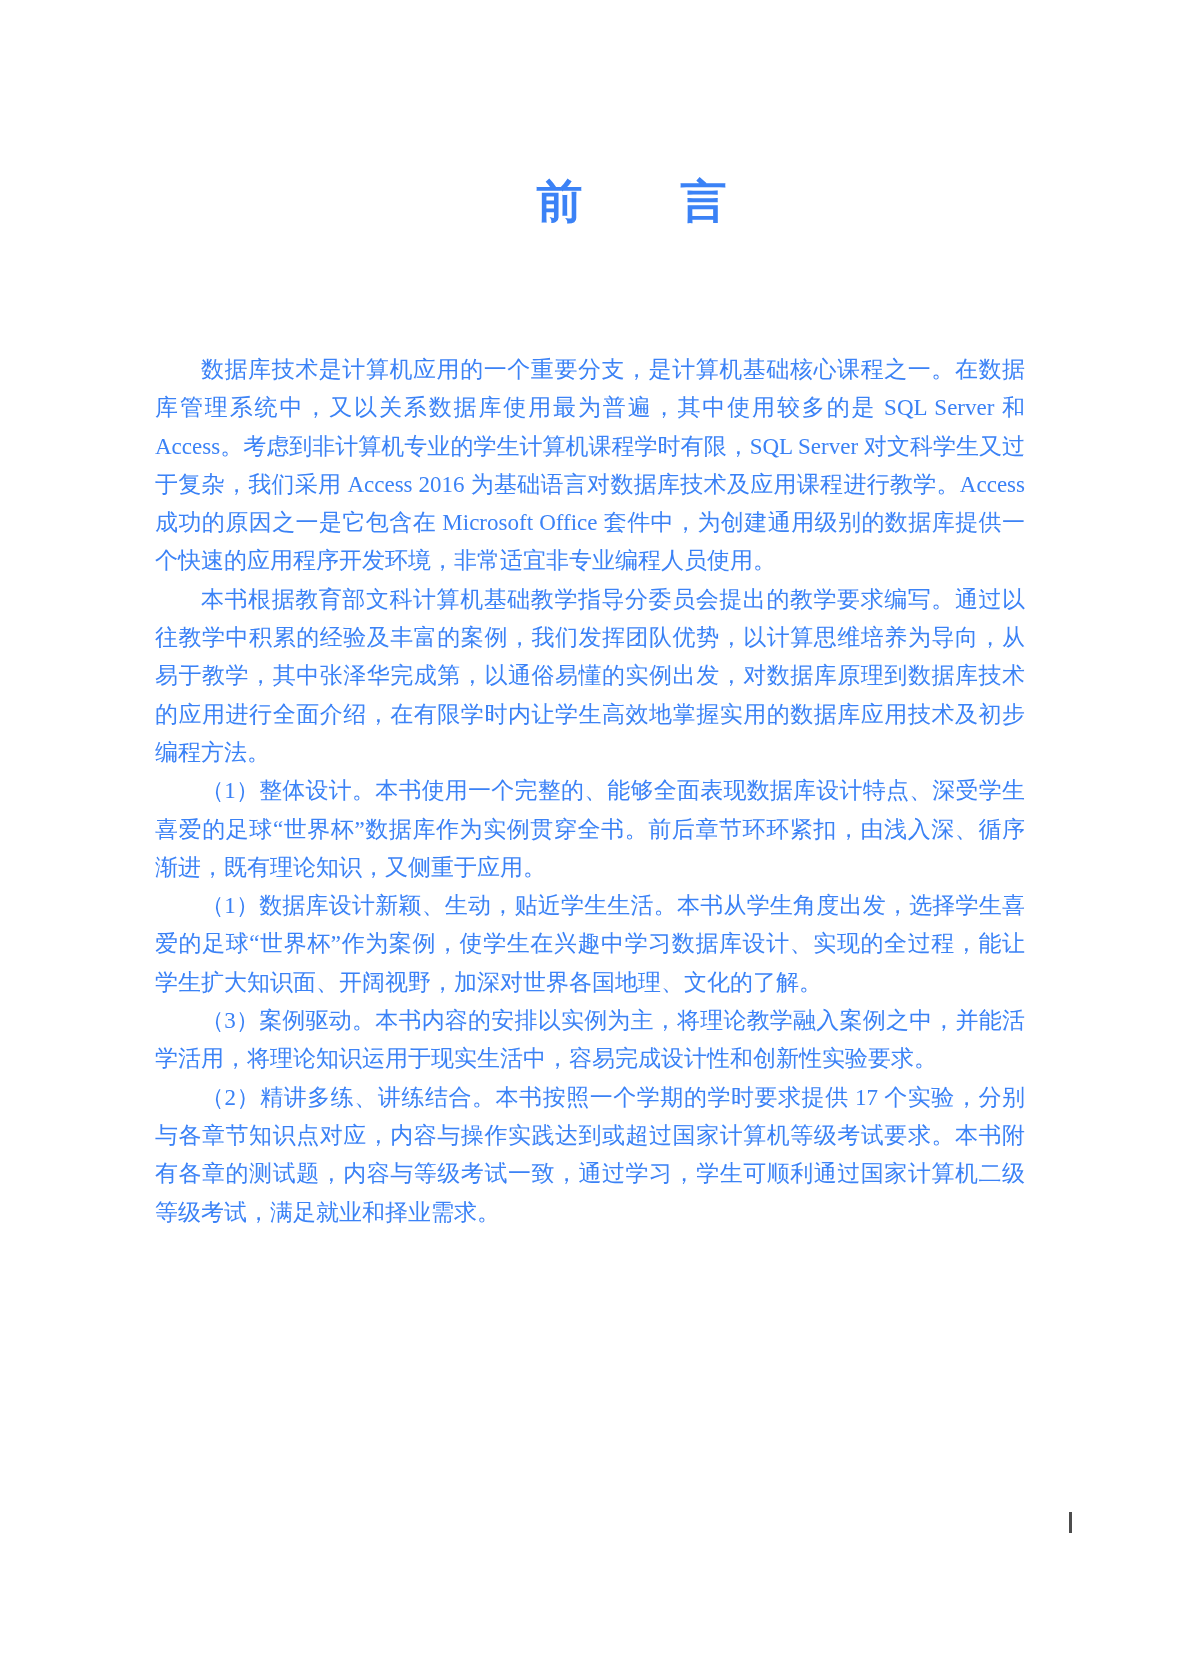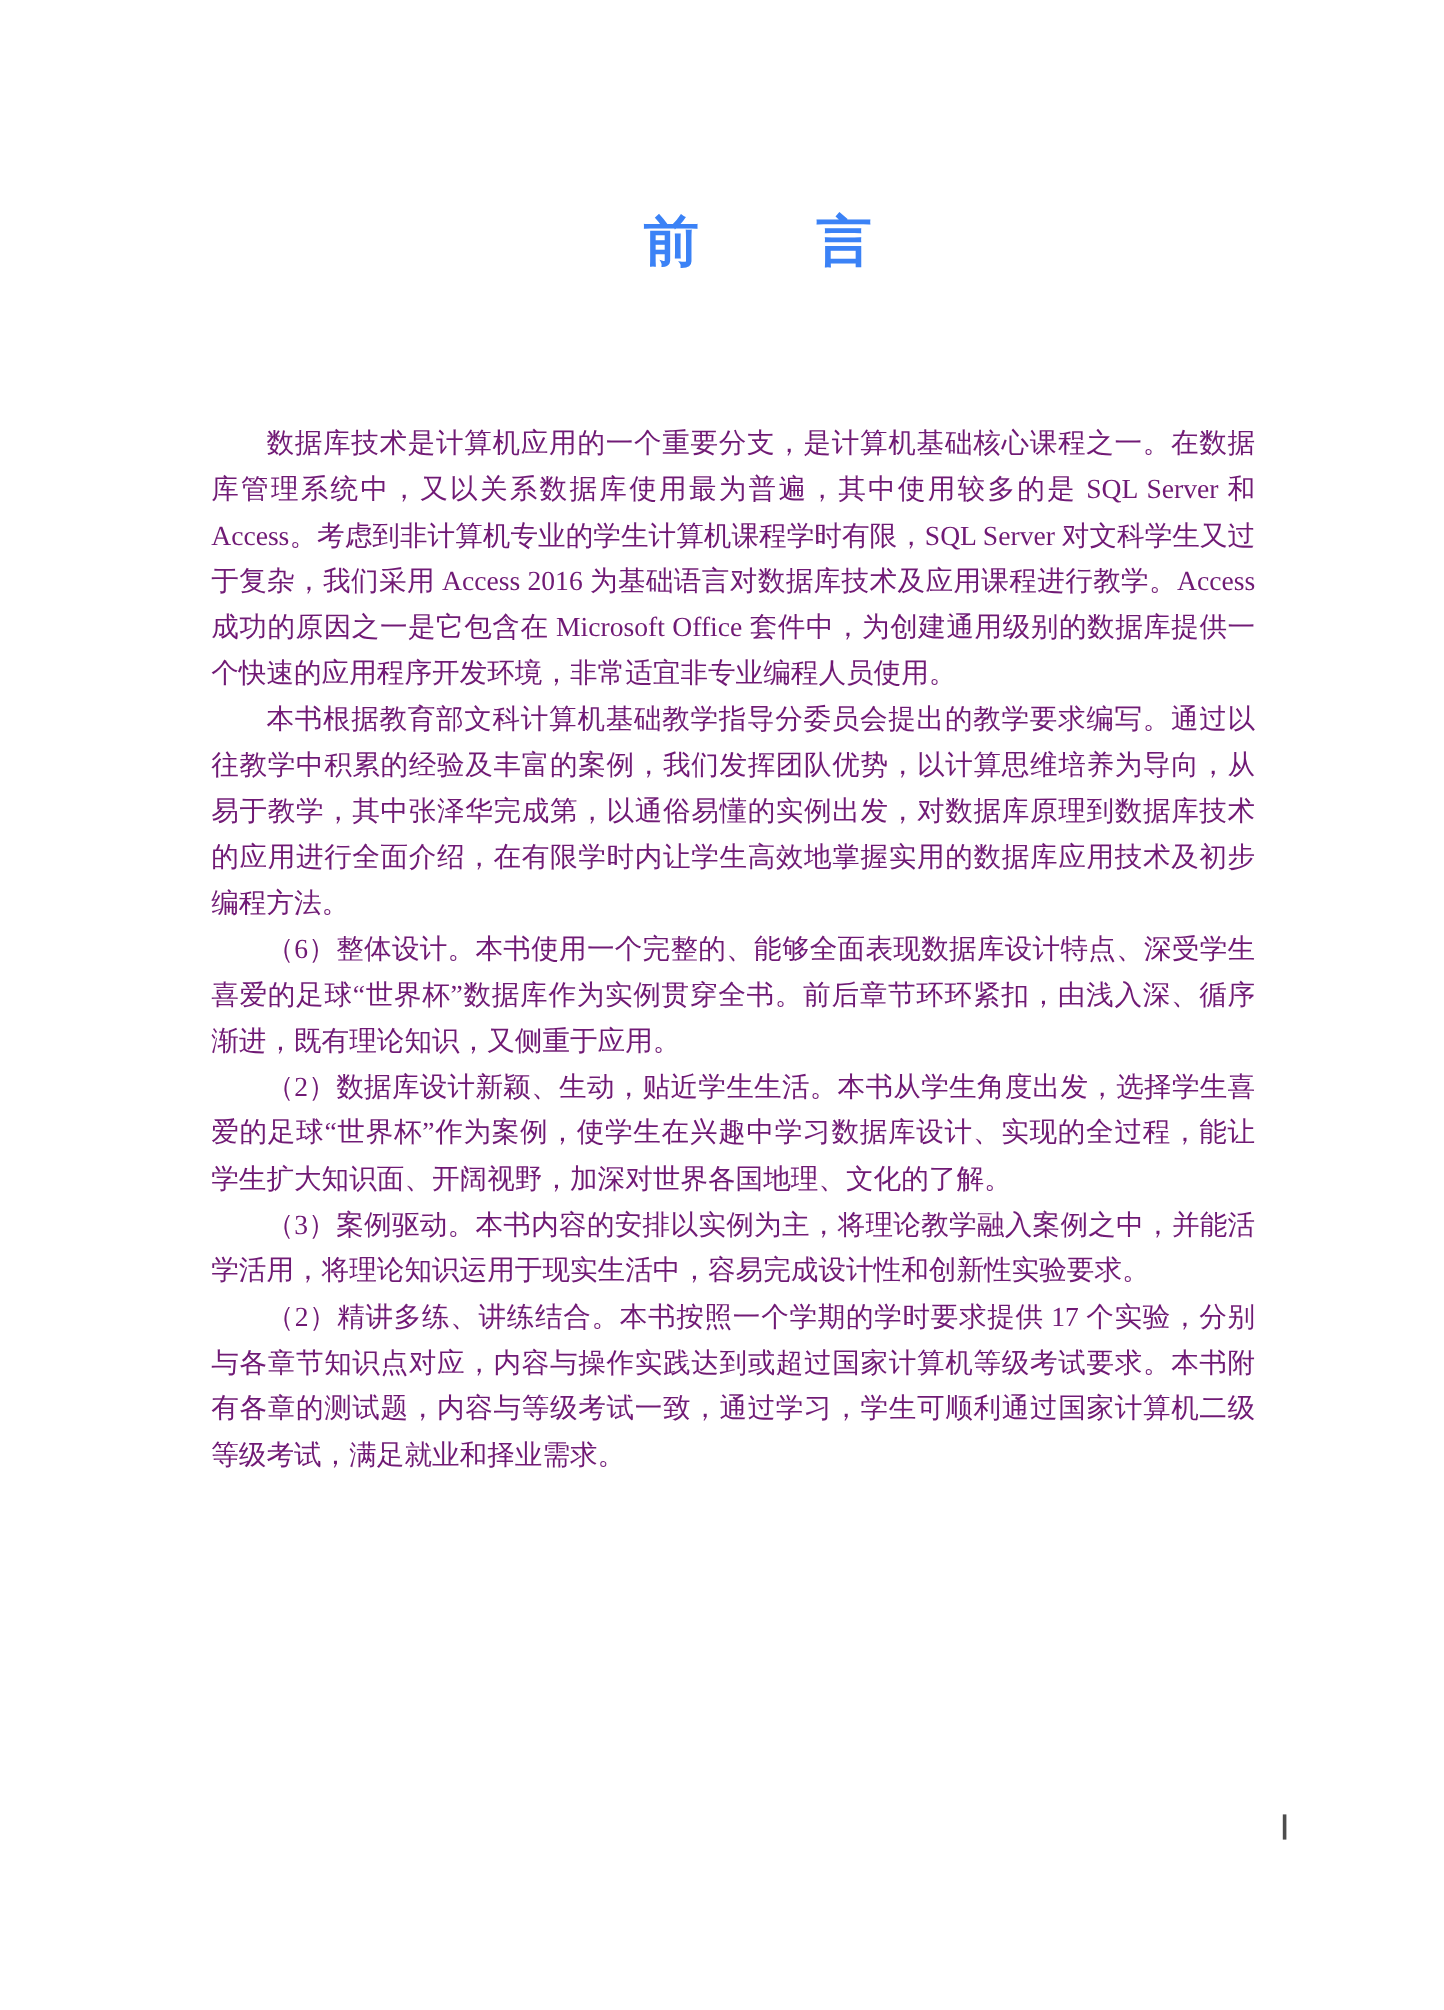--- a/index.html
+++ b/index.html
@@ -27,27 +27,27 @@
     font-weight: 700;
     font-size: 46px;
     line-height: 58px;
     letter-spacing: 2px;
     color: #3b82f6;
     white-space: pre;
     padding-left: 31px;
   }
   .content {
     position: absolute;
-    left: 176px;
+    left: 155px;
     top: 351px;
     width: 870px;
     font-size: 23px;
     line-height: 38.3px;
     text-align: justify;
-    color: #701a75;
+    color: #3b82f6;
   }
   .content p {
     margin: 0;
     padding: 0;
     text-indent: 2em;
   }
   .cursor-mark {
     position: absolute;
     left: 1069px;
     top: 1512px;
@@ -58,20 +58,20 @@
 </style>
 </head>
 <body>
 
 <div class="page">
   <h1 class="title">前　　言</h1>
 
   <div class="content" id="preface-body">
       <p>数据库技术是计算机应用的一个重要分支，是计算机基础核心课程之一。在数据库管理系统中，又以关系数据库使用最为普遍，其中使用较多的是 SQL Server 和 Access。考虑到非计算机专业的学生计算机课程学时有限，SQL Server 对文科学生又过于复杂，我们采用 Access 2016 为基础语言对数据库技术及应用课程进行教学。Access 成功的原因之一是它包含在 Microsoft Office 套件中，为创建通用级别的数据库提供一个快速的应用程序开发环境，非常适宜非专业编程人员使用。</p>
       <p>本书根据教育部文科计算机基础教学指导分委员会提出的教学要求编写。通过以往教学中积累的经验及丰富的案例，我们发挥团队优势，以计算思维培养为导向，从易于教学，其中张泽华完成第，以通俗易懂的实例出发，对数据库原理到数据库技术的应用进行全面介绍，在有限学时内让学生高效地掌握实用的数据库应用技术及初步编程方法。</p>
-      <p>（6）整体设计。本书使用一个完整的、能够全面表现数据库设计特点、深受学生喜爱的足球“世界杯”数据库作为实例贯穿全书。前后章节环环紧扣，由浅入深、循序渐进，既有理论知识，又侧重于应用。</p>
-      <p>（2）数据库设计新颖、生动，贴近学生生活。本书从学生角度出发，选择学生喜爱的足球“世界杯”作为案例，使学生在兴趣中学习数据库设计、实现的全过程，能让学生扩大知识面、开阔视野，加深对世界各国地理、文化的了解。</p>
+      <p>（1）整体设计。本书使用一个完整的、能够全面表现数据库设计特点、深受学生喜爱的足球“世界杯”数据库作为实例贯穿全书。前后章节环环紧扣，由浅入深、循序渐进，既有理论知识，又侧重于应用。</p>
+      <p>（1）数据库设计新颖、生动，贴近学生生活。本书从学生角度出发，选择学生喜爱的足球“世界杯”作为案例，使学生在兴趣中学习数据库设计、实现的全过程，能让学生扩大知识面、开阔视野，加深对世界各国地理、文化的了解。</p>
       <p>（3）案例驱动。本书内容的安排以实例为主，将理论教学融入案例之中，并能活学活用，将理论知识运用于现实生活中，容易完成设计性和创新性实验要求。</p>
       <p>（2）精讲多练、讲练结合。本书按照一个学期的学时要求提供 17 个实验，分别与各章节知识点对应，内容与操作实践达到或超过国家计算机等级考试要求。本书附有各章的测试题，内容与等级考试一致，通过学习，学生可顺利通过国家计算机二级等级考试，满足就业和择业需求。</p>
     </div>
 
   <div class="cursor-mark"></div>
 </div>
 
 </body></html>

